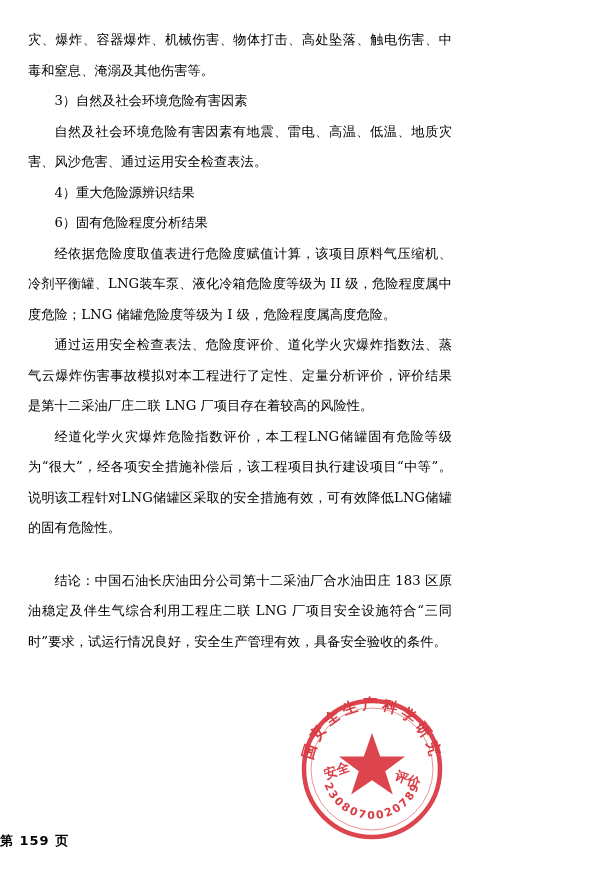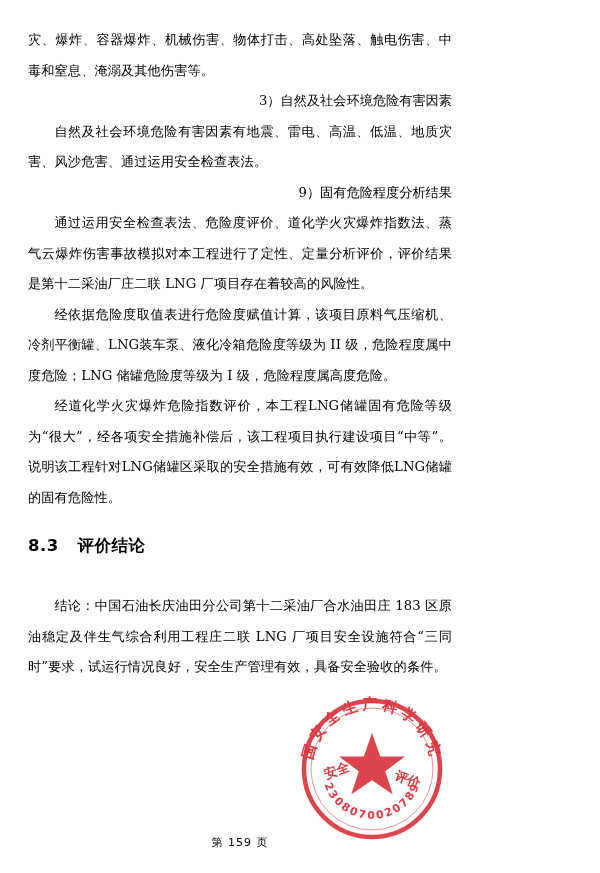--- a/index.html
+++ b/index.html
@@ -35,42 +35,41 @@
     text-indent: 2em;
   }
   .no-indent {
     text-indent: 0;
   }
   .sub-head {
     font-size: 13.2px;
     line-height: 30.5px;
     text-indent: 2em;
     margin: 0;
-    text-align: right;
   }
   .section-head {
     font-family: "DejaVu Sans", "Liberation Sans", sans-serif;
     font-weight: bold;
     font-size: 16.5px;
     line-height: 34px;
     margin: 16px 0 6px 0;
     letter-spacing: 0.5px;
   }
   .gap-med {
     height: 22px;
   }
   .footer {
     position: absolute;
     left: 0;
     right: 0;
     bottom: 40px;
-    text-align: center;
+    text-align: left;
     font-family: "DejaVu Sans", "Liberation Sans", sans-serif;
-    font-weight: normal;
-    font-size: 11px;
+    font-weight: bold;
+    font-size: 13px;
     letter-spacing: 1px;
   }
   
   .seal {
     position: absolute;
     left: 296px;
     top: 676px;
     width: 152px;
     height: 152px;
     pointer-events: none;
@@ -84,35 +83,32 @@
 <body>
 
 <div class="page">
 
   <p class="body-text no-indent">灾、爆炸、容器爆炸、机械伤害、物体打击、高处坠落、触电伤害、中毒和窒息、淹溺及其他伤害等。</p>
 
   <p class="sub-head">3）自然及社会环境危险有害因素</p>
 
   <p class="body-text indent">自然及社会环境危险有害因素有地震、雷电、高温、低温、地质灾害、风沙危害、通过运用安全检查表法。</p>
 
+  <p class="sub-head">4）重大危险源辨识结果</p>
 
 
-  <p class="sub-head">9）固有危险程度分析结果</p>
+  <p class="sub-head">6）固有危险程度分析结果</p>
+
+  <p class="body-text indent">经依据危险度取值表进行危险度赋值计算，该项目原料气压缩机、冷剂平衡罐、LNG装车泵、液化冷箱危险度等级为 II 级，危险程度属中度危险；LNG 储罐危险度等级为 I 级，危险程度属高度危险。</p>
 
   <p class="body-text indent">通过运用安全检查表法、危险度评价、道化学火灾爆炸指数法、蒸气云爆炸伤害事故模拟对本工程进行了定性、定量分析评价，评价结果是第十二采油厂庄二联 LNG 厂项目存在着较高的风险性。</p>
-
-  <p class="body-text indent">经依据危险度取值表进行危险度赋值计算，该项目原料气压缩机、冷剂平衡罐、LNG装车泵、液化冷箱危险度等级为 II 级，危险程度属中度危险；LNG 储罐危险度等级为 I 级，危险程度属高度危险。</p>
 
   <p class="body-text indent">经道化学火灾爆炸危险指数评价，本工程LNG储罐固有危险等级为“很大”，经各项安全措施补偿后，该工程项目执行建设项目“中等”。说明该工程针对LNG储罐区采取的安全措施有效，可有效降低LNG储罐的固有危险性。</p>
 
 
-  <h2 class="section-head">
-    <span>8.3</span>
-    &nbsp;&nbsp;<span>评价结论</span>
-  </h2>
 
   <div class="gap-med"></div>
 
 
   <p class="body-text indent">结论：中国石油长庆油田分公司第十二采油厂合水油田庄 183 区原油稳定及伴生气综合利用工程庄二联 LNG 厂项目安全设施符合“三同时”要求，试运行情况良好，安全生产管理有效，具备安全验收的条件。</p>
 
   <div class="seal">
     <svg width="152" height="152" viewBox="0 0 152 152" xmlns="http://www.w3.org/2000/svg">
       <defs>
         <path id="sealArcTop" d="M 16,76 A 60,60 0 0 1 136,76" fill="none"></path>

